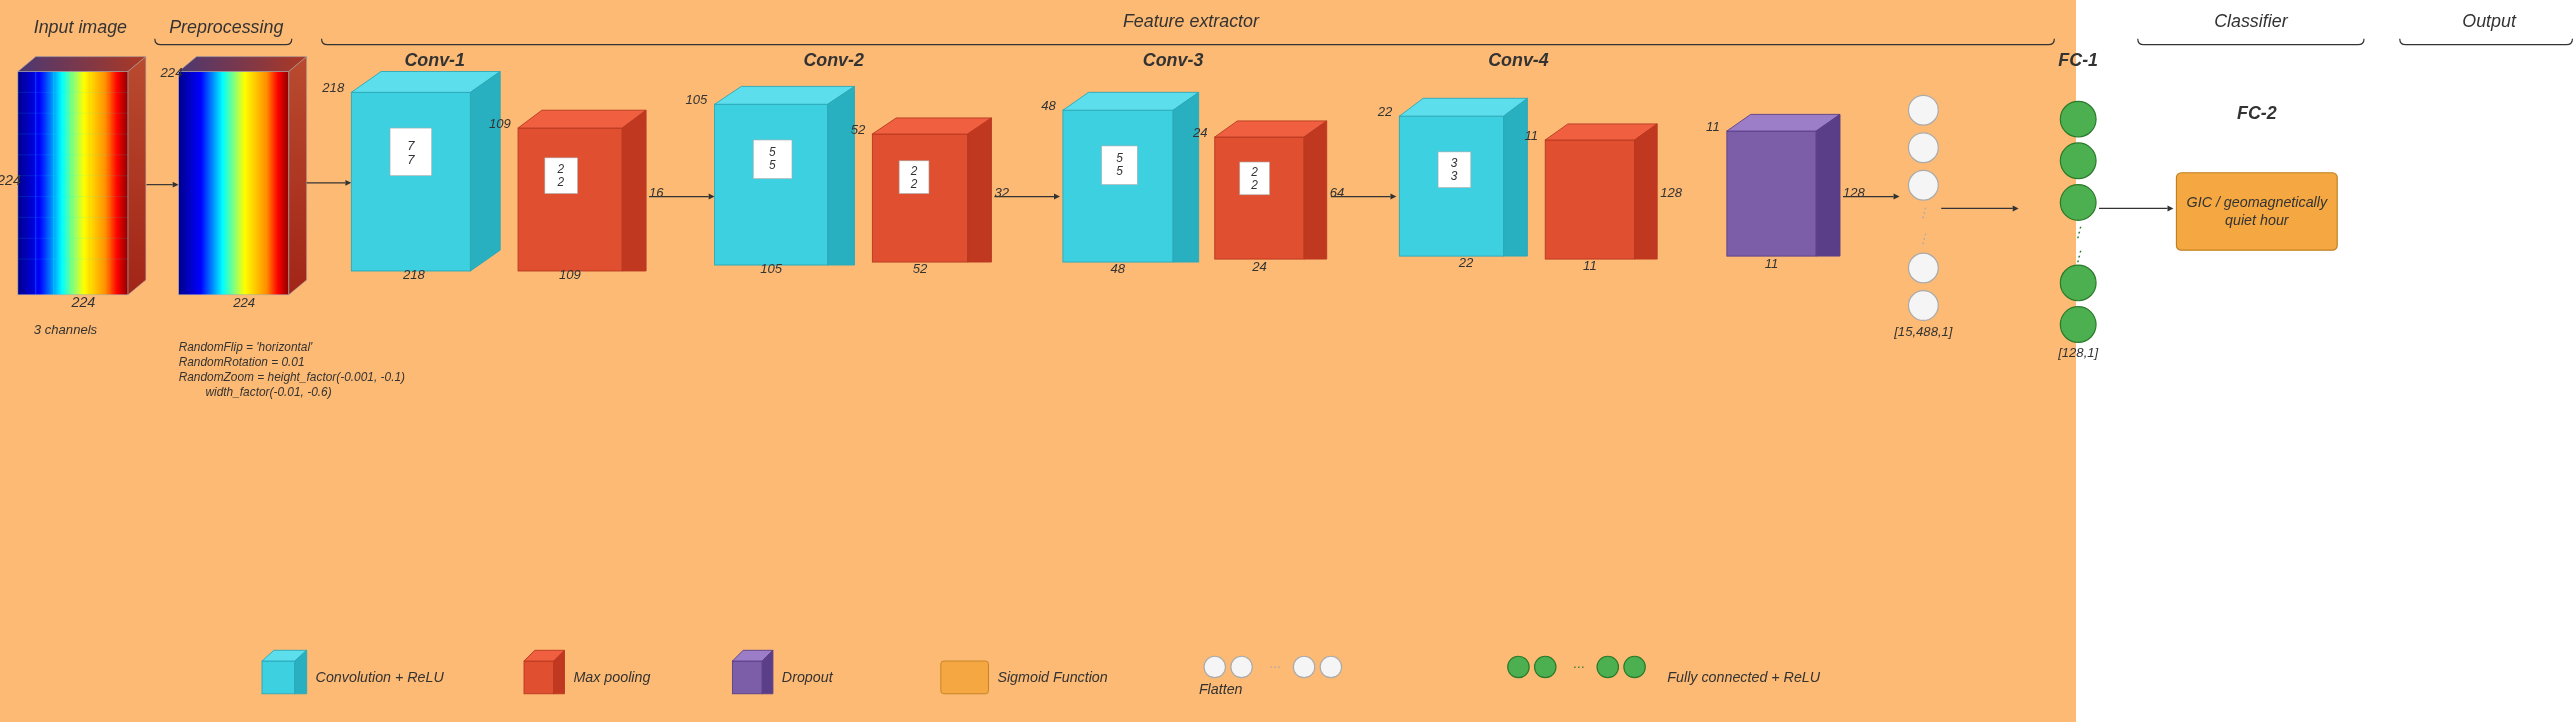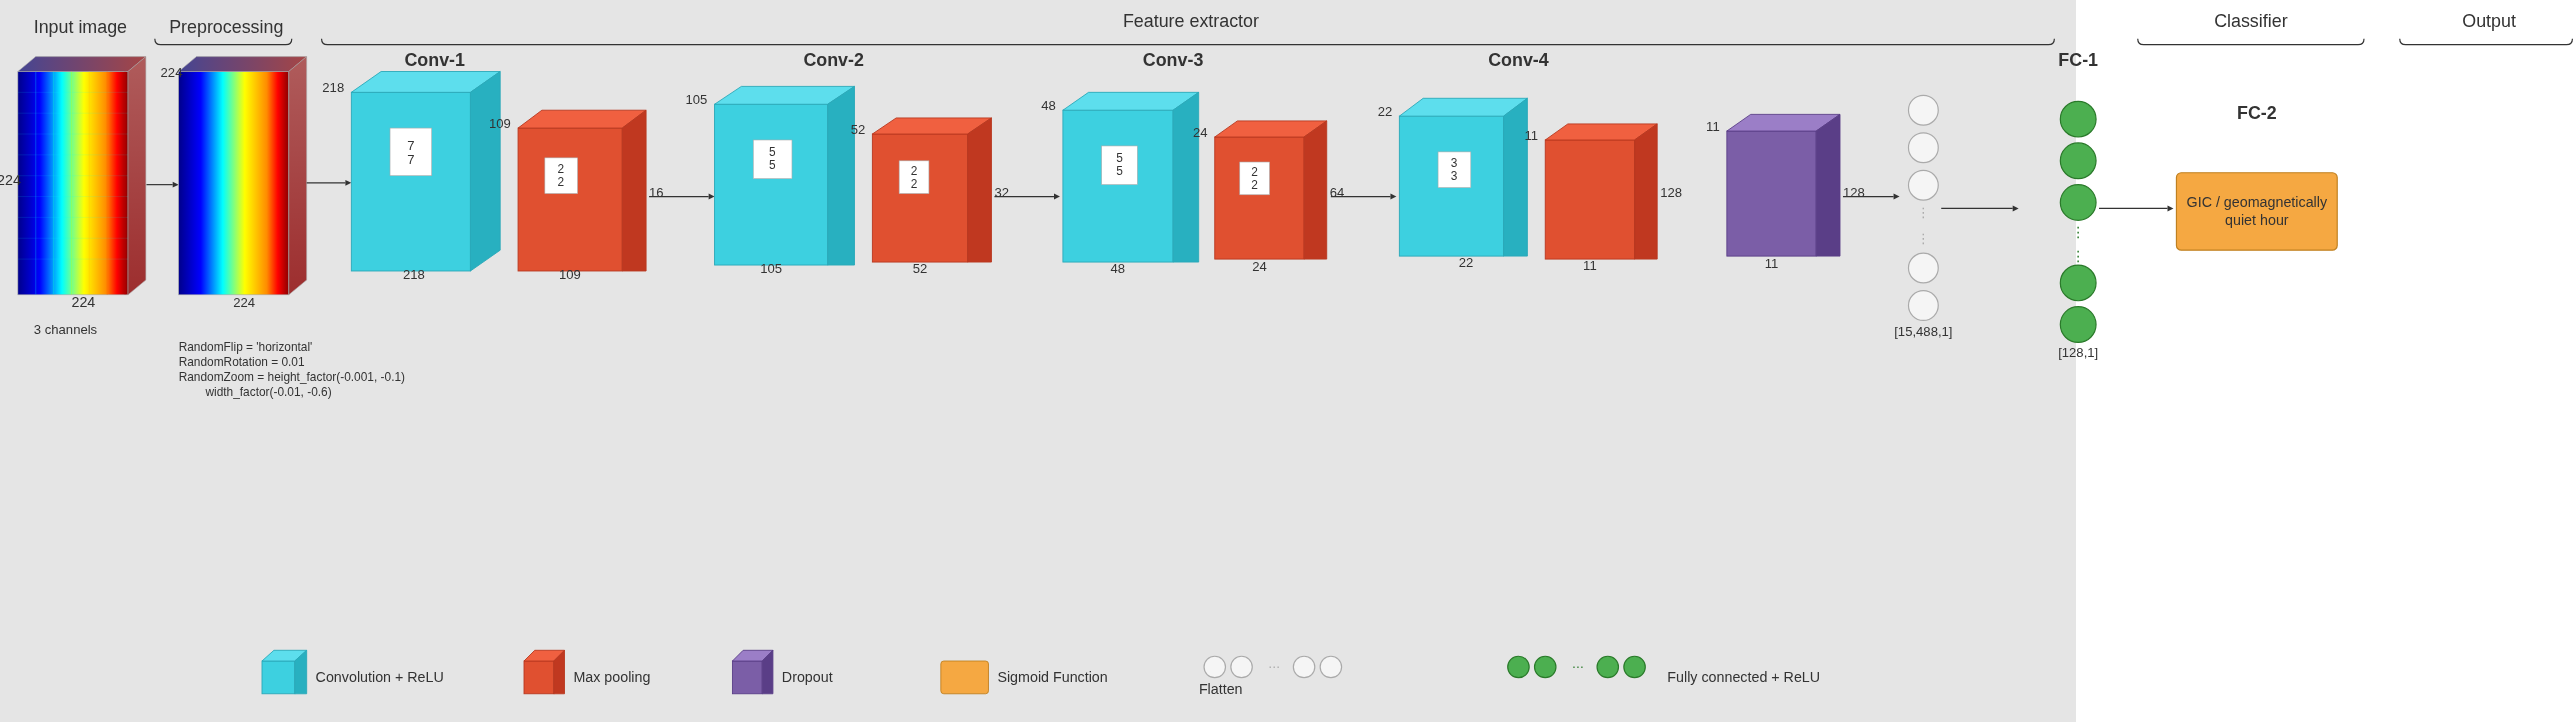--- a/index.html
+++ b/index.html
@@ -9,21 +9,22 @@
       width: 2576px;
       height: 723px;
       overflow: hidden;
       position: relative;
     }
 
     .diagram-container {
       position: relative;
       width: 2076px;
       height: 723px;
-      background: #e5e5e5;
+      background: #fdba74;
+      font-style: italic;
     }
   </style>
 </head>
 <body>
 
 <div class="diagram-container">
 
   <svg width="2576" height="723" style="position:absolute;top:0;left:0;" viewBox="0 0 4326 1214">
 
     <text x="135" y="55" font-size="30" font-family="Arial" fill="#333" text-anchor="middle">Input image</text>

